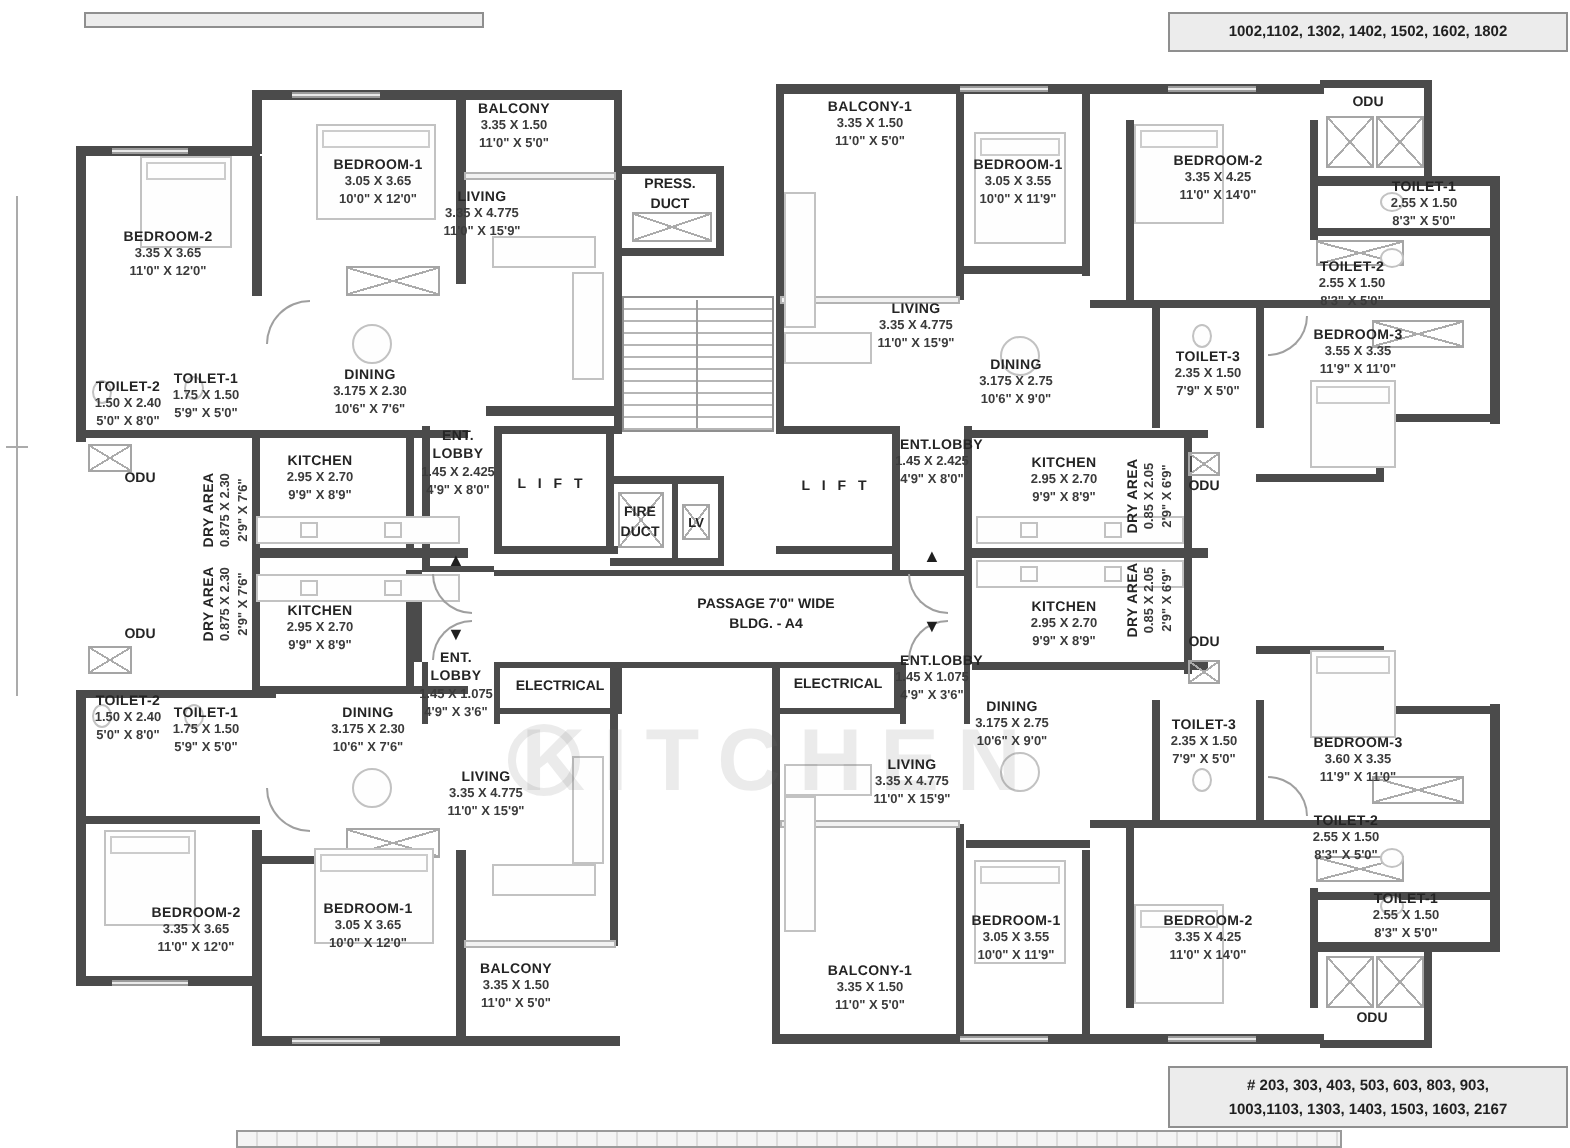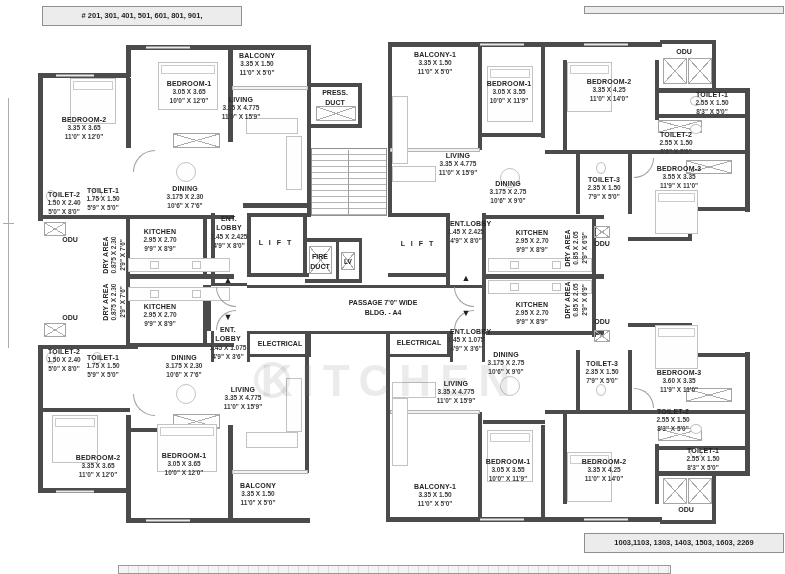--- a/index.html
+++ b/index.html
@@ -38,26 +38,27 @@
       box-sizing:border-box;background:repeating-linear-gradient(to right,#f4f4f4 0 9px,#dcdcdc 9px 10px);}
   #edge-line{position:absolute;left:8px;top:98px;width:1px;height:250px;background:#ababab;}
   #edge-tick{position:absolute;left:3px;top:223px;width:11px;height:1px;background:#ababab;}
 </style>
 </head>
 <body>
 
 <div id="stage">
 
   <div class="unitbox" style="left:42px;top:6px;width:180px;">
-    <div># 201, 301, 401, 501, 601, 801, 901,</div>
   </div>
   <div class="unitbox" style="left:584px;top:6px;width:180px;">
+    <div>1002,1102, 1302, 1402, 1502, 1602, 1802</div>
   </div>
   <div class="unitbox" style="left:584px;top:533px;width:180px;">
-    <div>1003,1103, 1303, 1403, 1503, 1603, 2269</div>
+    <div># 203, 303, 403, 503, 603, 803, 903,</div>
+    <div>1003,1103, 1303, 1403, 1503, 1603, 2167</div>
   </div>
 
   <i class="wall" style="left:126px;top:45px;width:184px;height:5px"></i>
   <i class="wall" style="left:38px;top:73px;width:92px;height:5px"></i>
   <i class="wall" style="left:38px;top:73px;width:5px;height:148px"></i>
   <i class="wall" style="left:126px;top:45px;width:5px;height:32px"></i>
   <i class="wall" style="left:126px;top:78px;width:5px;height:70px"></i>
   <i class="wall" style="left:228px;top:50px;width:5px;height:92px"></i>
   <i class="wall" style="left:38px;top:215px;width:196px;height:4px"></i>
   <i class="wall" style="left:243px;top:203px;width:66px;height:5px"></i>

